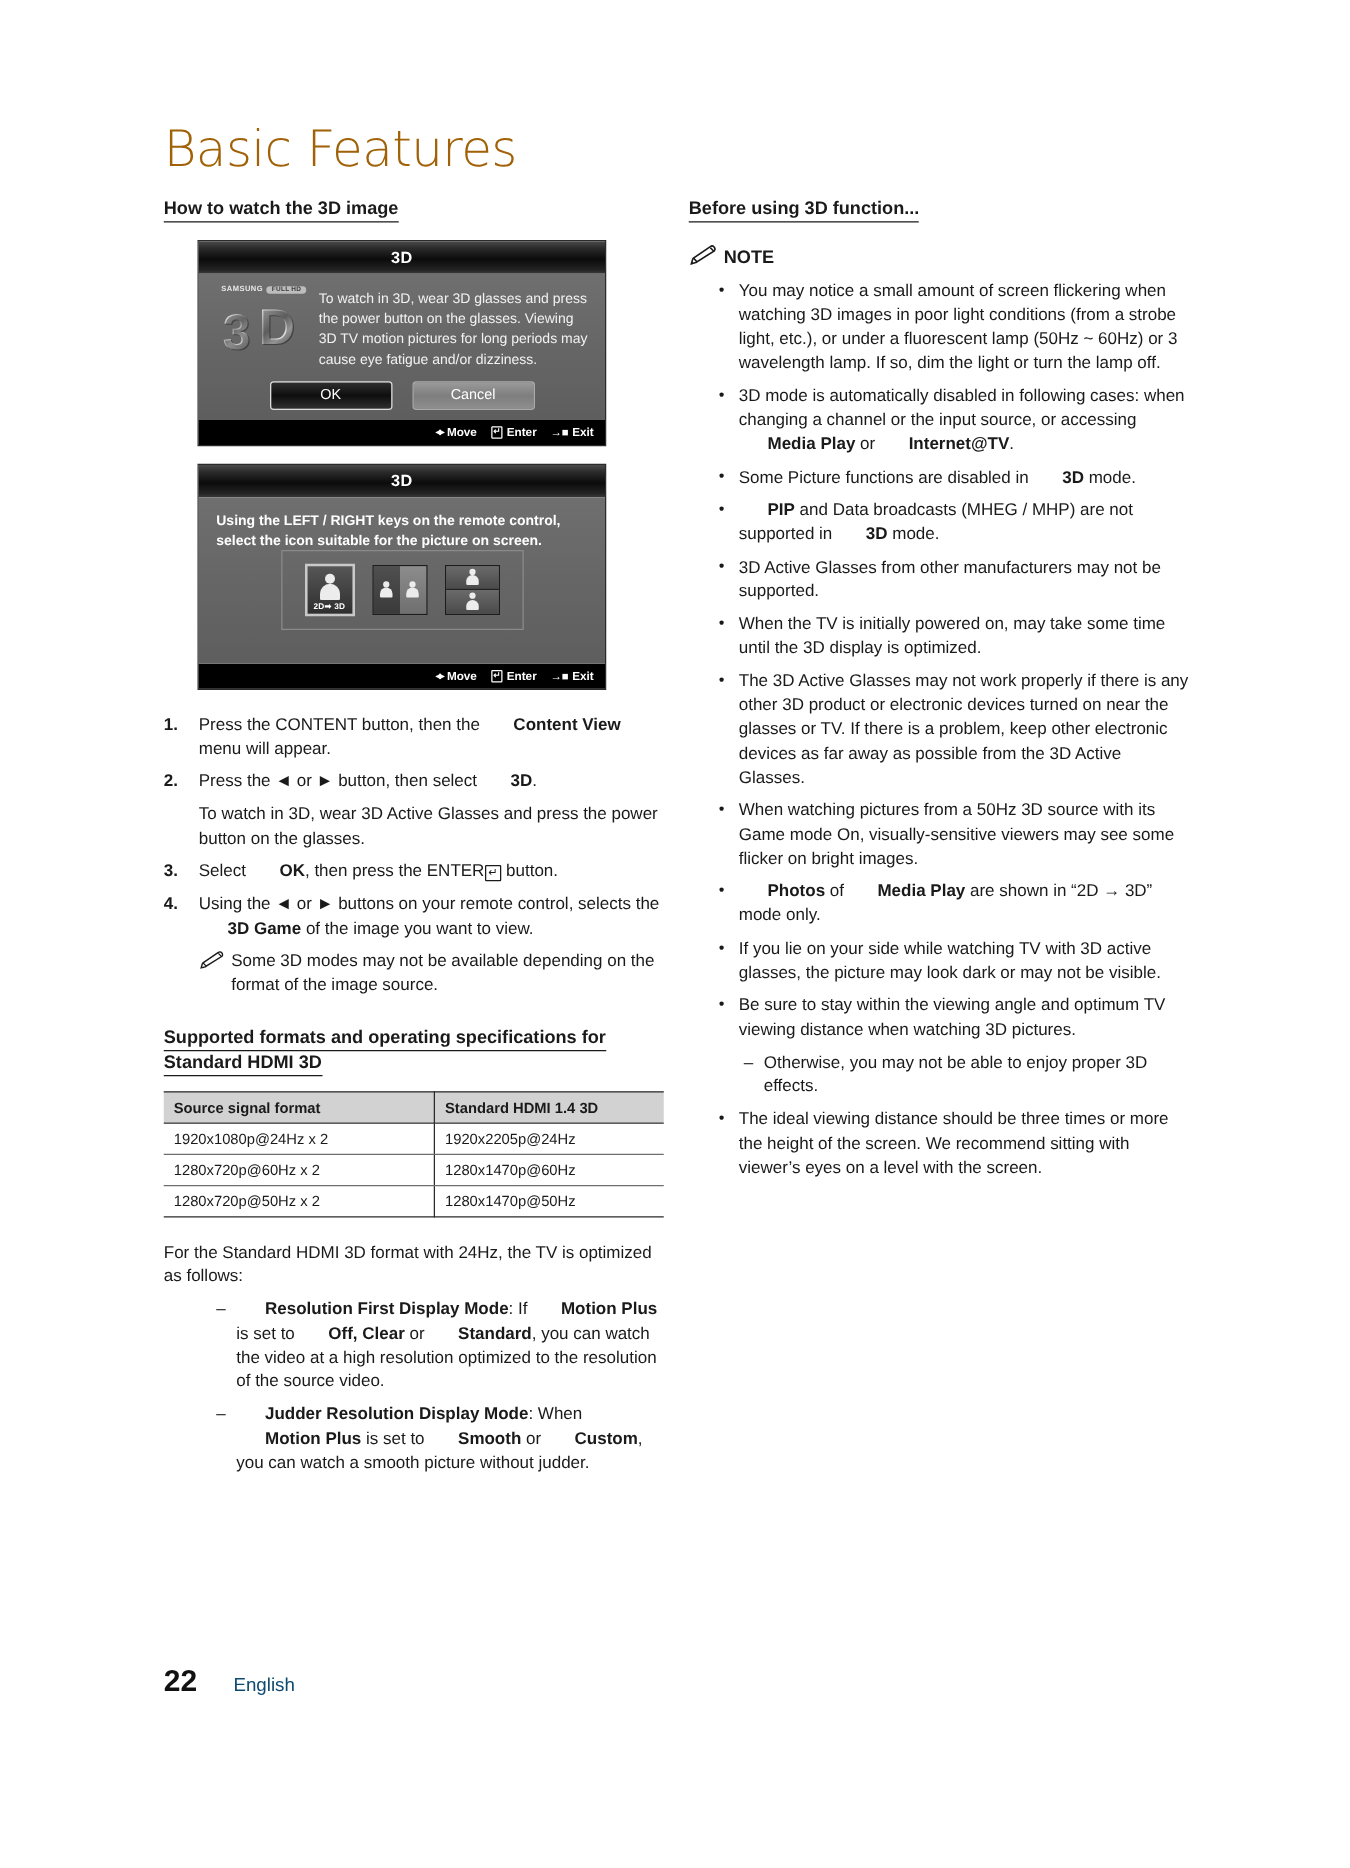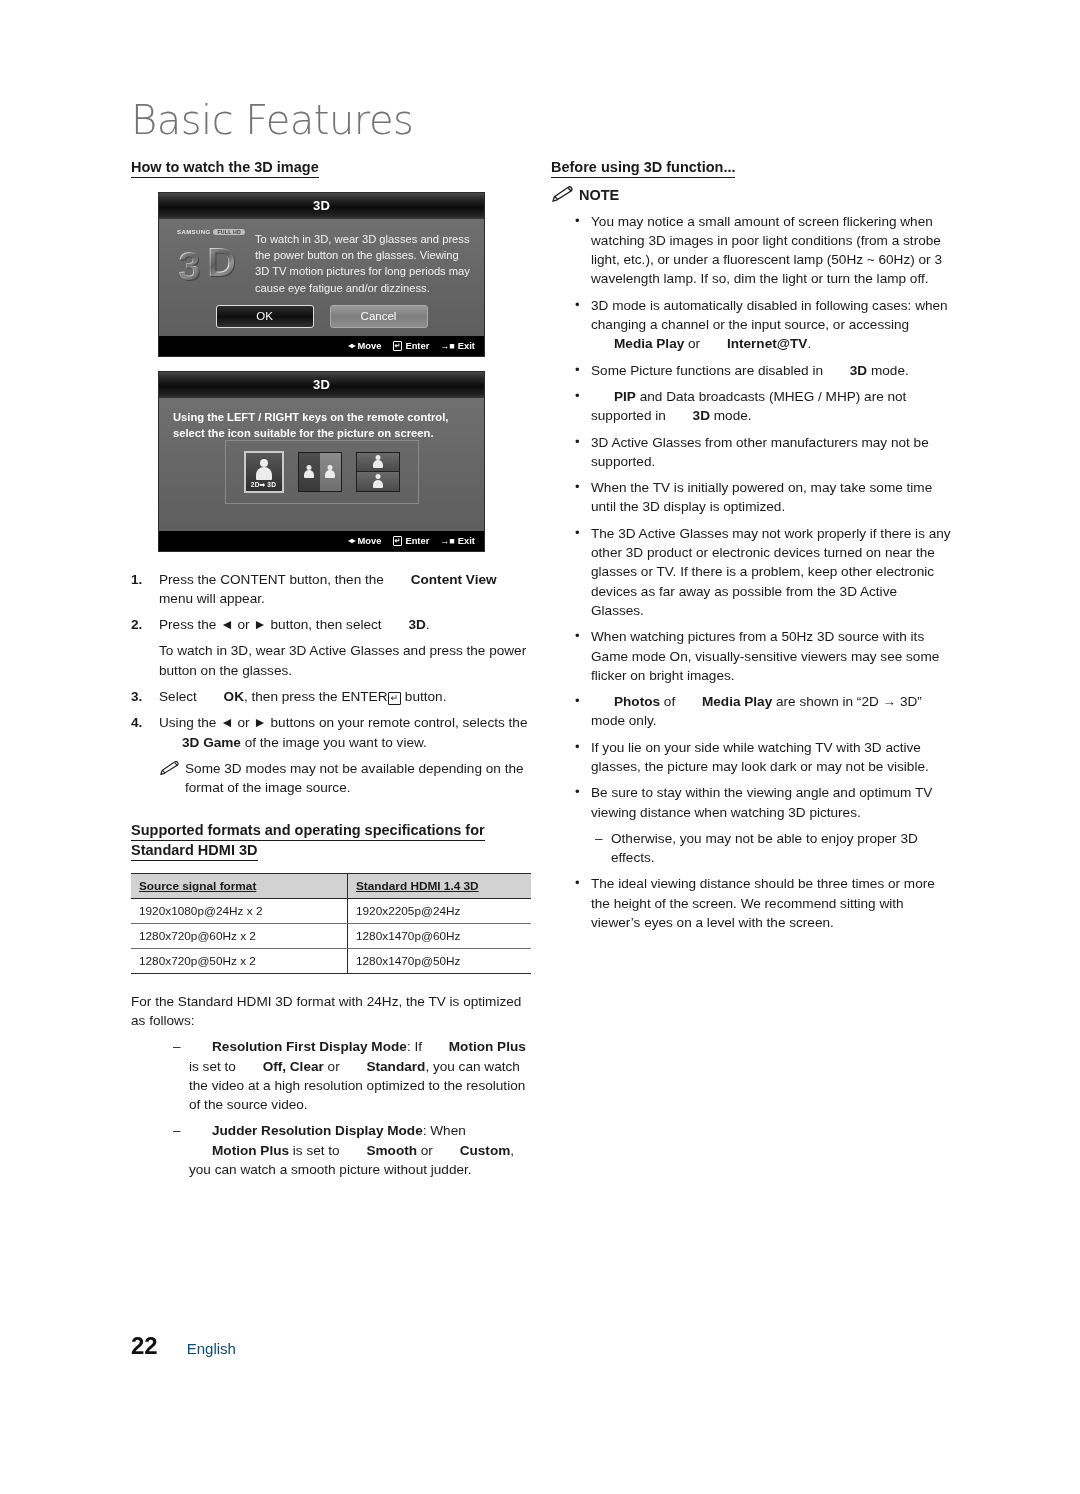--- a/index.html
+++ b/index.html
@@ -23,21 +23,21 @@
   }
 
   
   .chapter-title {
     position: absolute;
     left: 131px;
     top: 97px;
     font-size: 40px;
     font-weight: 300;
     letter-spacing: -0.5px;
-    color: #737373;
+    color: #a16207;
     font-family: "DejaVu Sans", sans-serif;
   }
 
   
   .col-left {
     position: absolute;
     left: 131px;
     top: 157px;
     width: 400px;
   }
@@ -352,21 +352,20 @@
     margin-top: 12px;
     font-size: 11.8px;
   }
   .fmt-table th {
     background: #d2d2d2;
     font-weight: bold;
     text-align: left;
     padding: 5px 8px;
     border-top: 1.4px solid #2a2a2a;
     border-bottom: 1.4px solid #2a2a2a;
-    text-decoration: underline;
   }
   .fmt-table th.c1 { border-right: 1.2px solid #2a2a2a; width: 200px; }
   .fmt-table td {
     padding: 5px 8px;
     border-bottom: 1px solid #6e6e6e;
   }
   .fmt-table td.c1 { border-right: 1.2px solid #2a2a2a; }
   .fmt-table tr:last-child td { border-bottom: 1.4px solid #2a2a2a; }
 
   
@@ -385,21 +384,21 @@
   .dashrow .d { flex: 0 0 16px; }
   .dashrow .t { flex: 1; }
 
   
   .note-head {
     display: flex;
     align-items: center;
     gap: 6px;
     font-size: 14.5px;
     font-weight: bold;
-    margin-top: 8px;
+    margin-top: 18px;
     margin-bottom: 7px;
   }
   .bullet {
     display: flex;
     font-size: 13.6px;
     line-height: 1.42;
     margin-left: 24px;
     margin-bottom: 7px;
   }
   .bullet .b { flex: 0 0 16px; font-size: 13px; }

